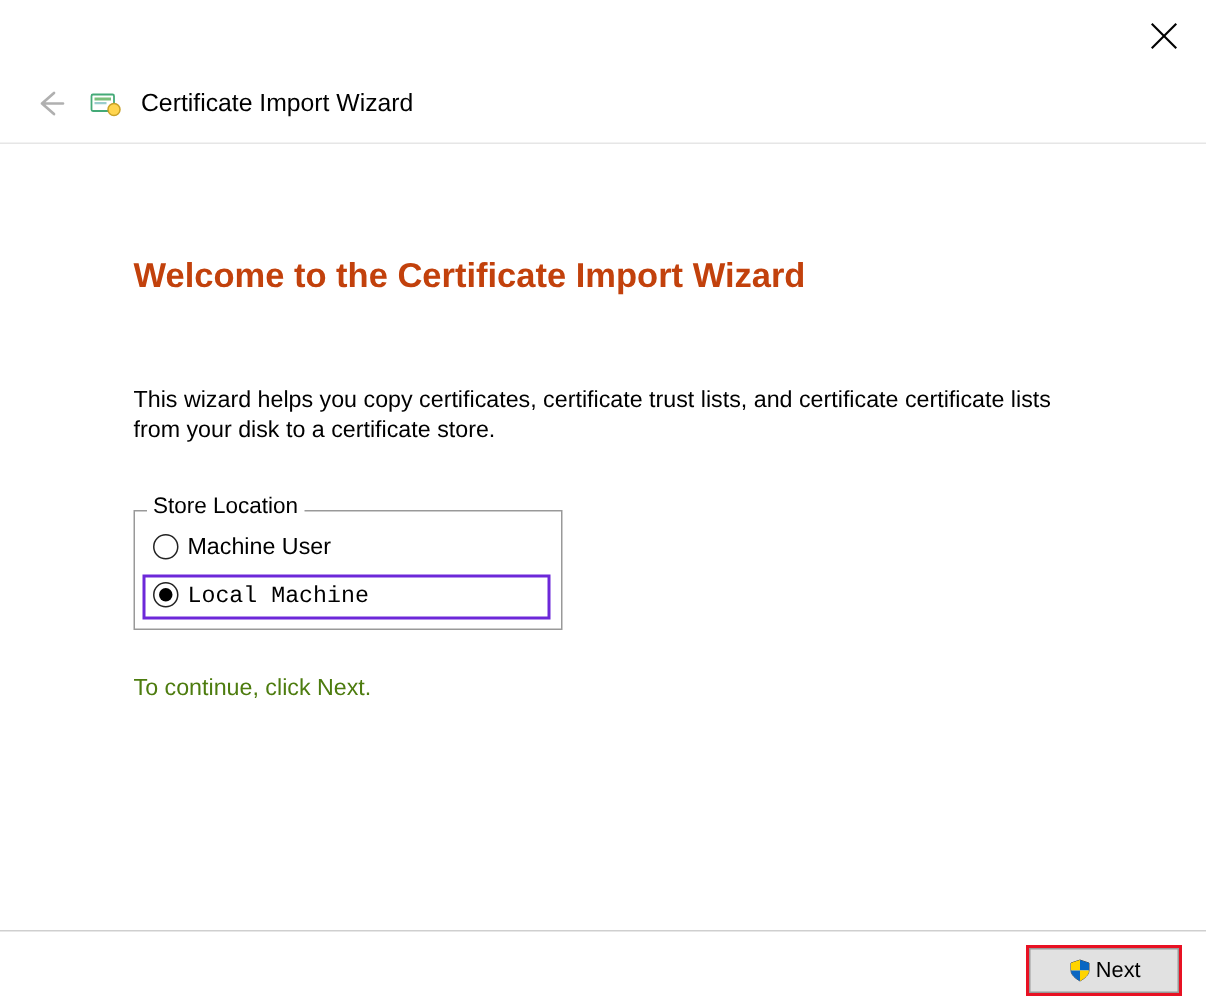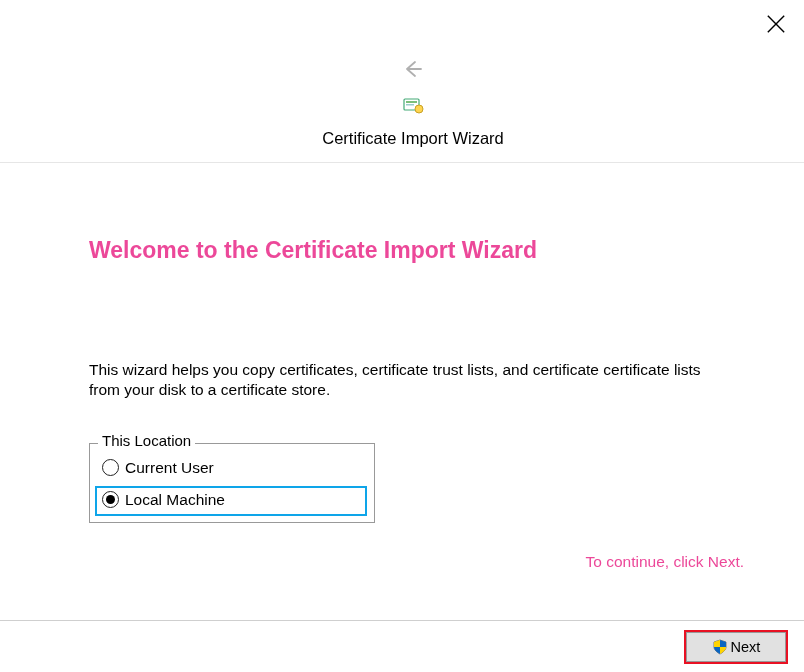--- a/index.html
+++ b/index.html
@@ -1,35 +1,35 @@
 <!DOCTYPE html>
 <html><head>
   <meta charset="utf-8">
   <style>
     * { box-sizing: border-box; margin: 0; padding: 0; }
     html, body { width: 804px; height: 672px; font-family: "Segoe UI", Tahoma, sans-serif; background: #ffffff; }
     .window { position: relative; width: 100%; height: 100%; }
     .close-btn { position: absolute; top: 10px; right: 14px; width: 28px; height: 28px; cursor: pointer; }
     .close-btn svg { width: 100%; height: 100%; }
-    .header { display: flex; align-items: center; gap: 12px; padding: 57px 0 14px 22px; border-bottom: 1px solid #e6e6e6; flex-direction: column; }
+    .header { display: flex; align-items: center; gap: 12px; padding: 57px 0 14px 22px; border-bottom: 1px solid #e6e6e6; }
     .back-btn { width: 24px; height: 24px; color: #999; cursor: default; }
     .back-btn svg { width: 100%; height: 100%; }
     .wizard-icon { width: 24px; height: 24px; }
     .wizard-title { font-size: 16.5px; color: #000; }
     .content { padding: 74px 60px 0 89px; }
-    .content h1 { font-size: 23px; font-weight: 600; color: #ec4899; margin-bottom: 96px; }
+    .content h1 { font-size: 23px; font-weight: 600; color: #c2410c; margin-bottom: 60px; }
     .para { font-size: 15.5px; color: #000; line-height: 1.32; margin-bottom: 42px; max-width: 620px; }
     .fieldset-wrap { margin-bottom: 30px; }
     .fieldset { position: relative; width: 286px; border: 1px solid #999; padding: 10px 12px 6px; margin-top: 10px; }
     .fieldset .legend { position: absolute; top: -12px; left: 8px; background: #fff; padding: 0 4px; font-size: 15px; color: #000; }
     .radio-row { display: flex; align-items: center; gap: 6px; font-size: 15.5px; color: #000; padding: 4px 0 6px; cursor: pointer; min-height: 30px; }
     .radio { width: 17px; height: 17px; border: 1.4px solid #222; border-radius: 50%; display: inline-flex; align-items: center; justify-content: center; background: #fff; }
     .radio.checked::after { content: ""; width: 9px; height: 9px; background: #000; border-radius: 50%; }
-    .highlight { border: 2px solid #0ea5e9; margin-left: -7px; padding-left: 5px; margin-right: -5px; padding-right: 3px; margin-top: 2px; padding-top: 2px; padding-bottom: 4px; }
-    .continue { font-size: 15.5px; color: #ec4899; margin-top: 22px; text-align: right; }
+    .highlight { border: 2px solid #6d28d9; margin-left: -7px; padding-left: 5px; margin-right: -5px; padding-right: 3px; margin-top: 2px; padding-top: 2px; padding-bottom: 4px; font-family: Liberation Mono, monospace; }
+    .continue { font-size: 15.5px; color: #4d7c0f; margin-top: 22px; }
     .footer { position: absolute; bottom: 0; left: 0; right: 0; height: 52px; border-top: 1px solid #cfcfcf; display: flex; align-items: center; justify-content: flex-end; padding-right: 18px; gap: 9px; }
     .btn { min-width: 100px; height: 30px; border: 1px solid #999; background: #e1e1e1; font-size: 14.5px; color: #000; display: inline-flex; align-items: center; justify-content: center; gap: 3px; cursor: pointer; }
     .btn.next { outline: 2px solid #e81123; }
     .shield { width: 16px; height: 16px; flex-shrink: 0; }
   </style>
 </head>
 <body>
 
 <div class="window">
 
@@ -56,24 +56,24 @@
     </div>
     <div class="wizard-title">Certificate Import Wizard</div>
   </div>
 
   <div class="content">
     <h1>Welcome to the Certificate Import Wizard</h1>
     <p class="para">This wizard helps you copy certificates, certificate trust lists, and certificate certificate lists from your disk to a certificate store.</p>
 
     <div class="fieldset-wrap">
       <div class="fieldset">
-        <div class="legend">This Location</div>
+        <div class="legend">Store Location</div>
         <div class="radio-row">
           <span class="radio"></span>
-          <span>Current User</span>
+          <span>Machine User</span>
         </div>
         <div class="radio-row highlight">
           <span class="radio checked"></span>
           <span>Local Machine</span>
         </div>
       </div>
     </div>
 
     <p class="continue">To continue, click Next.</p>
   </div>

